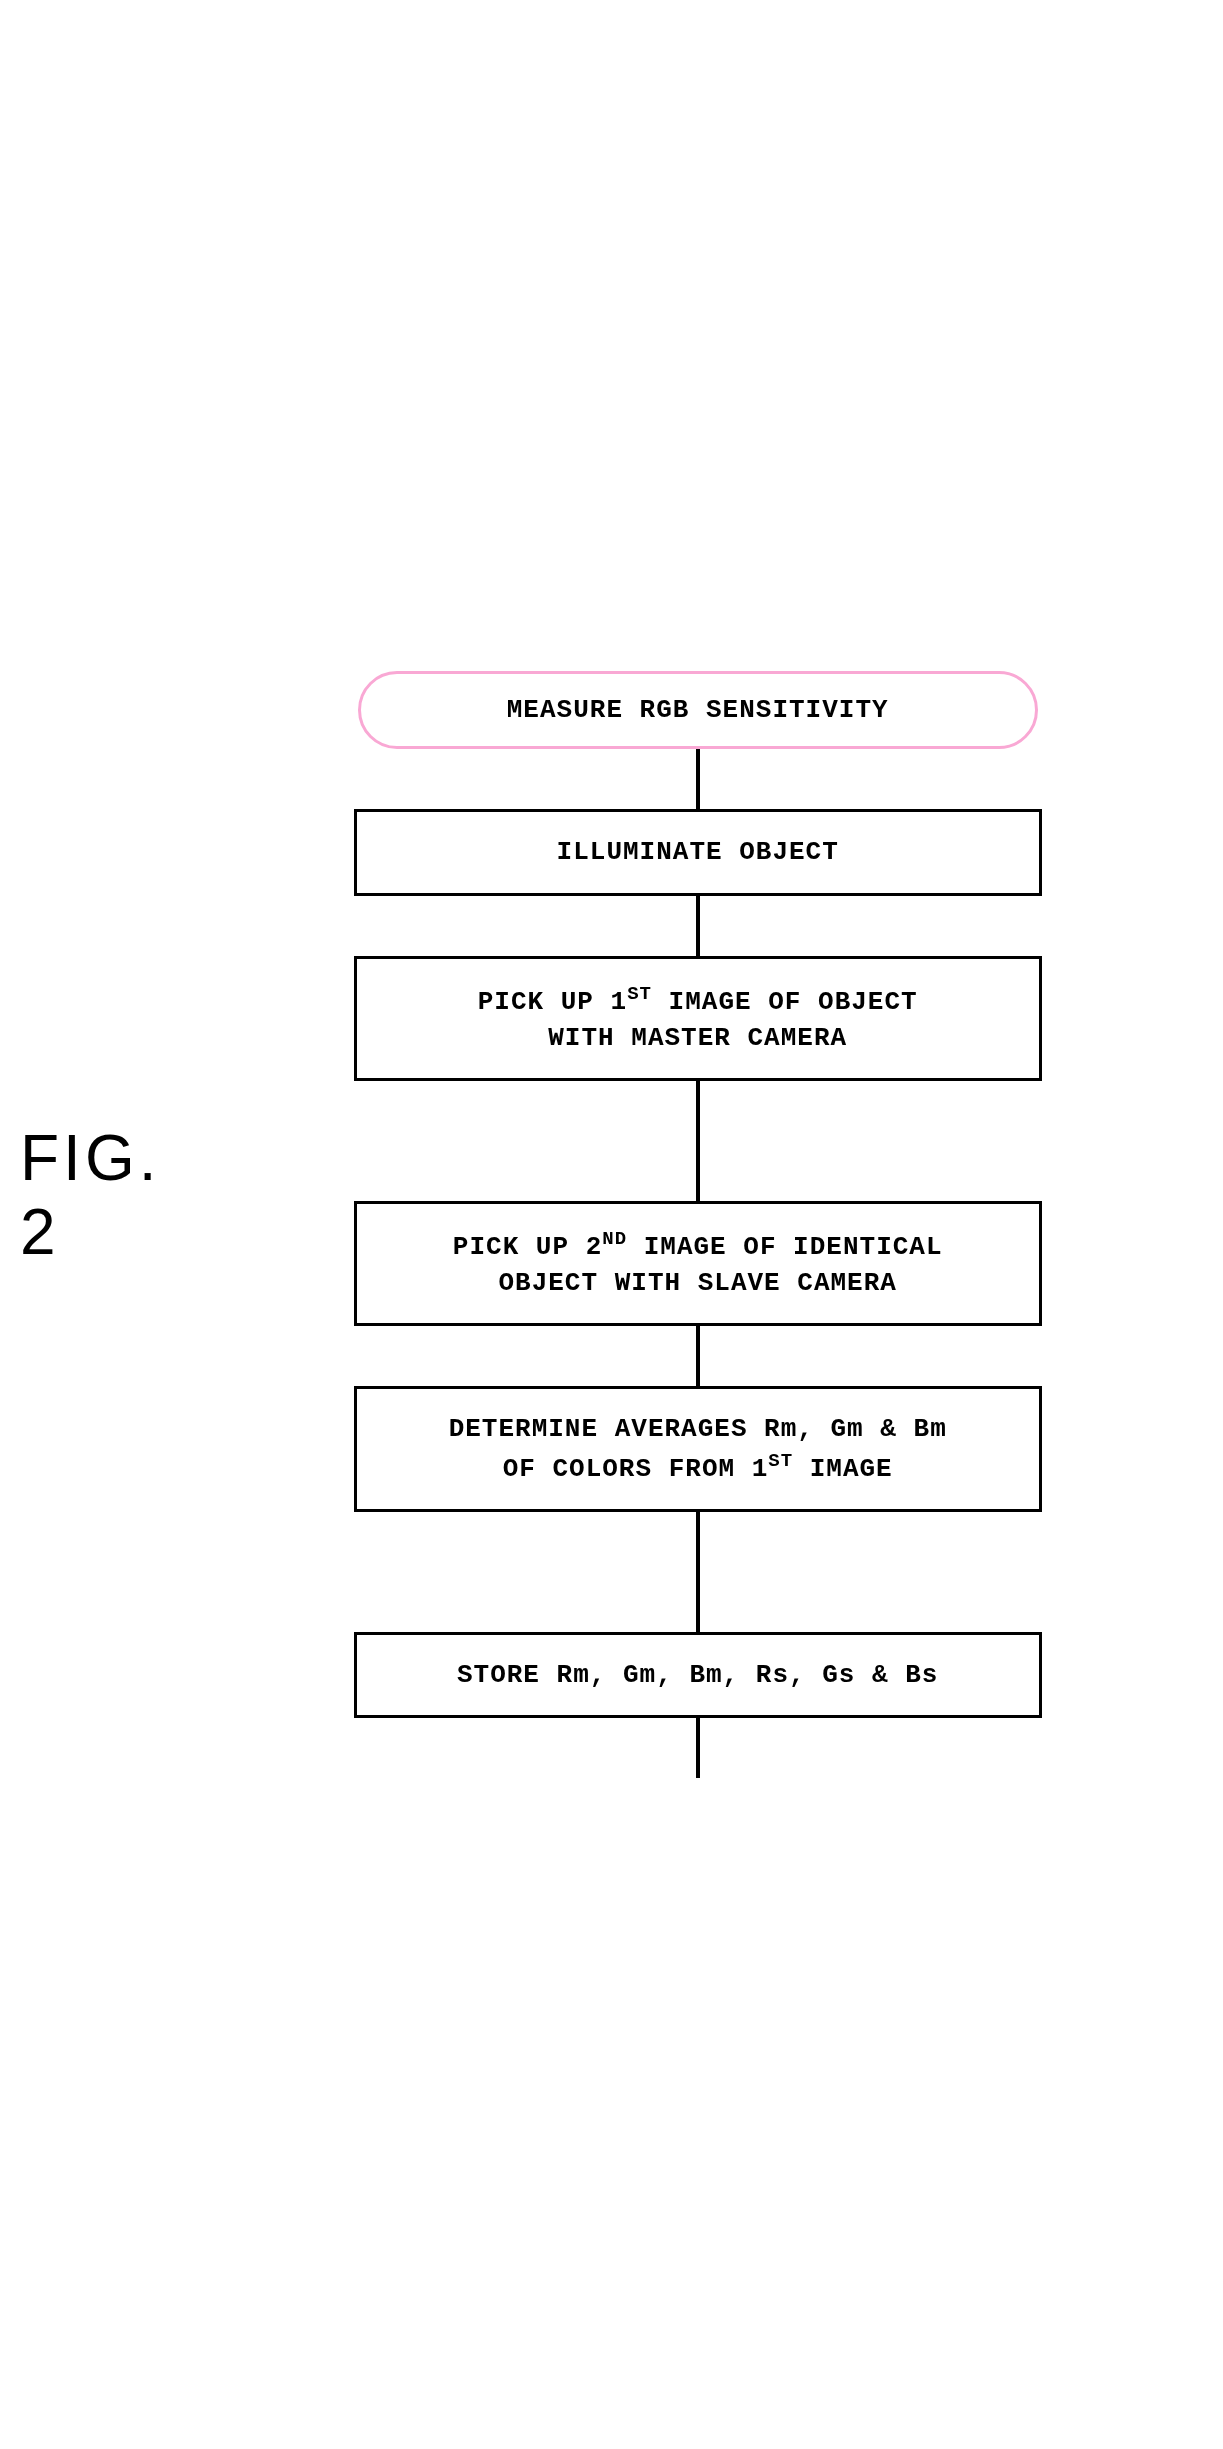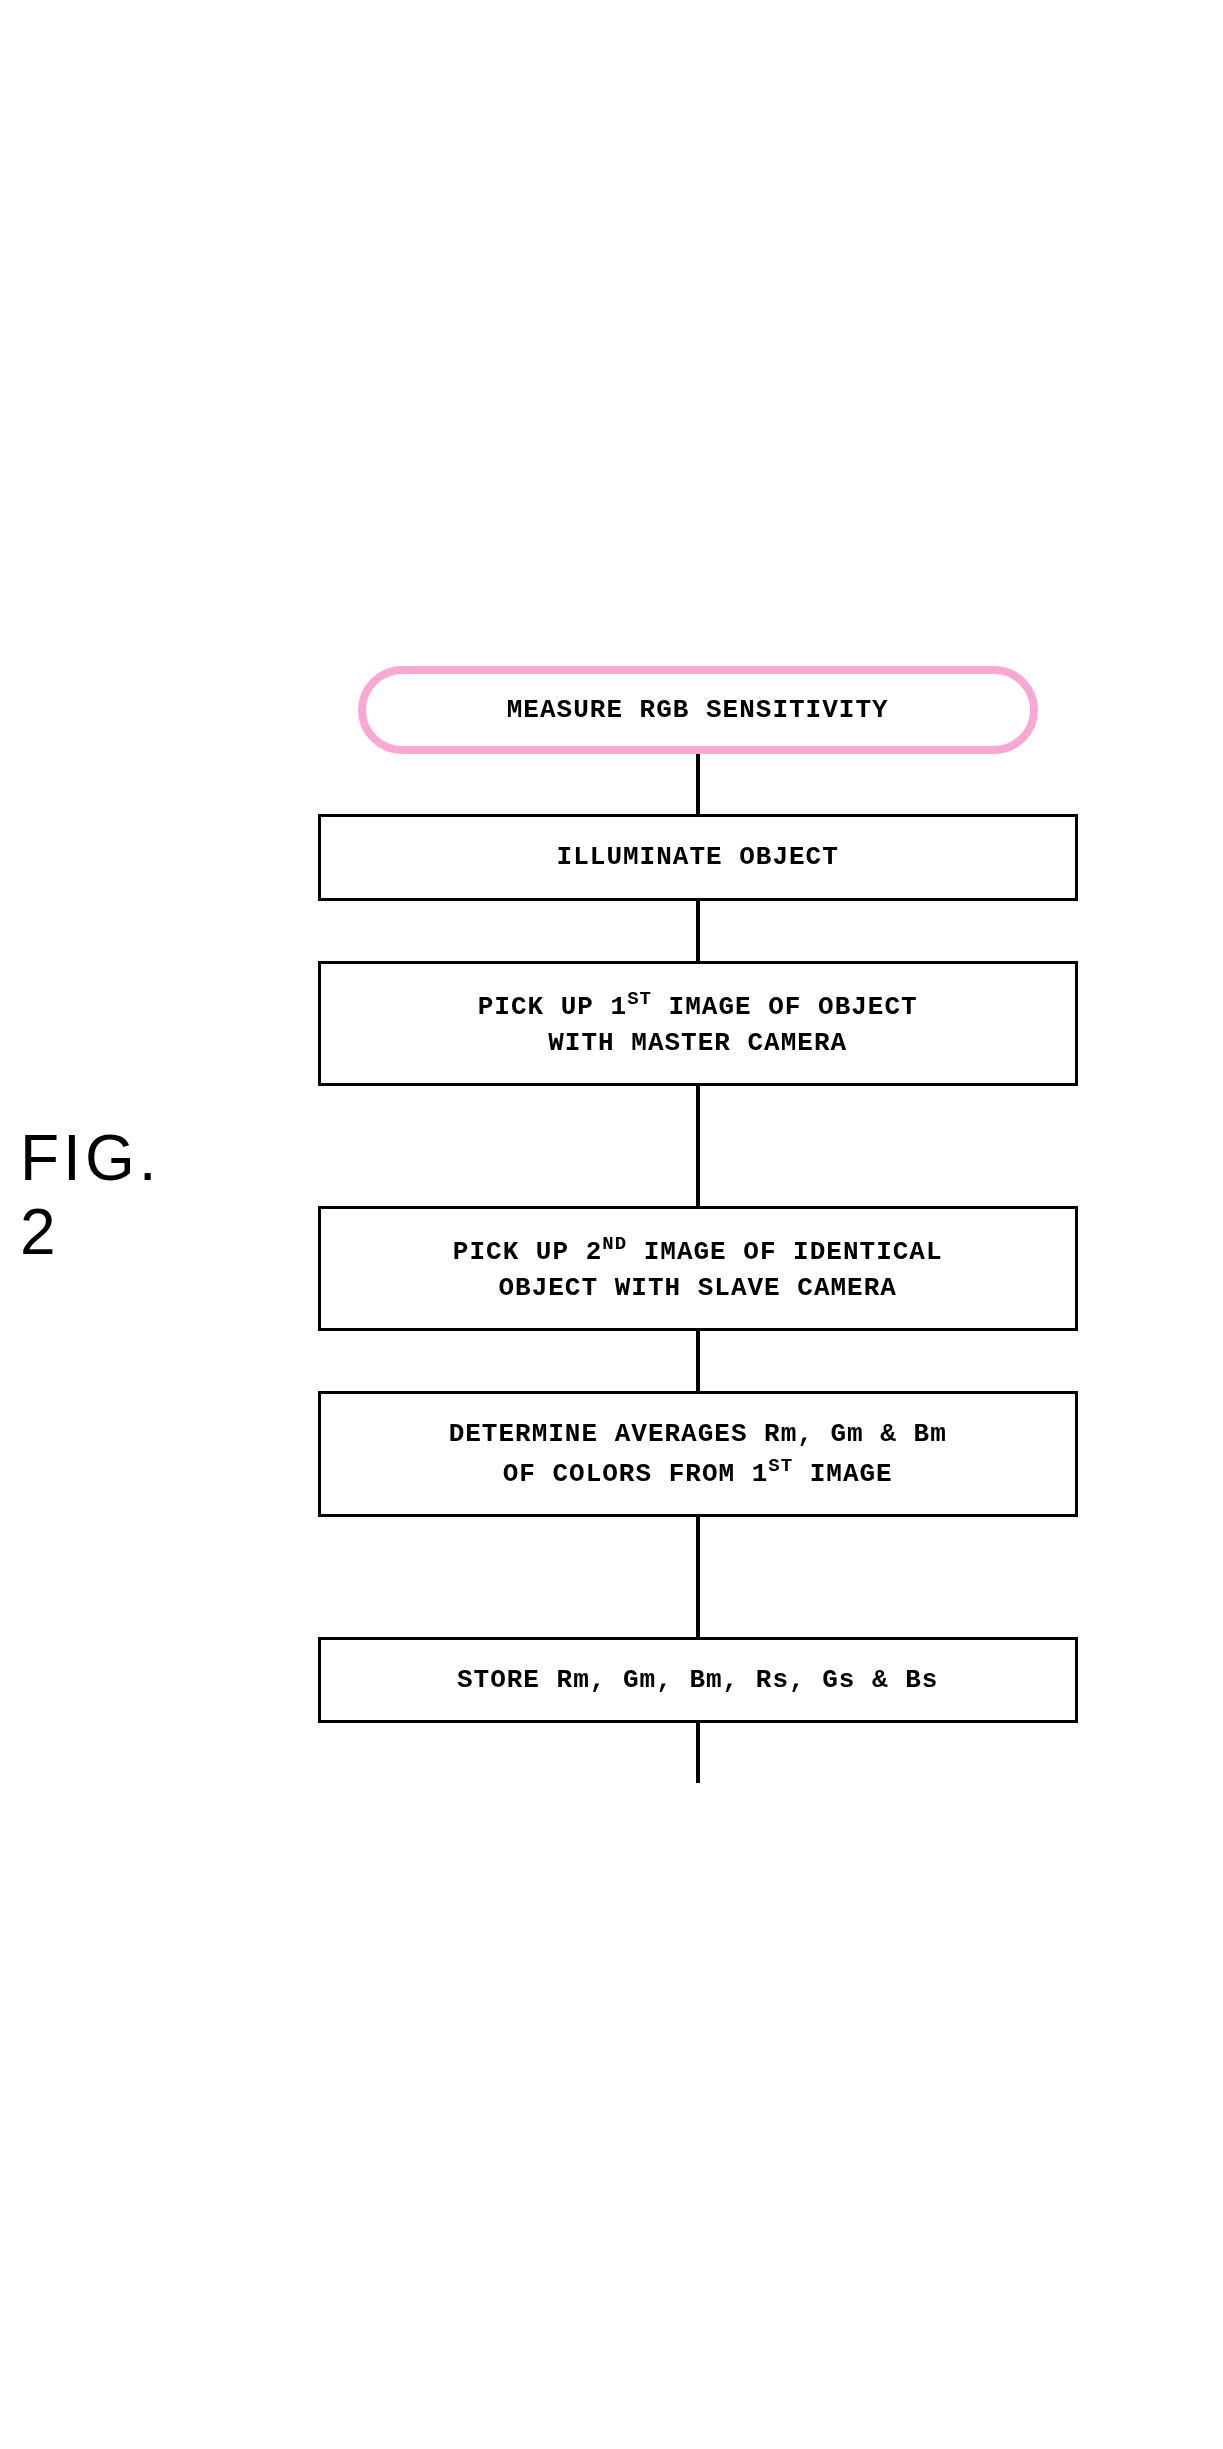--- a/index.html
+++ b/index.html
@@ -49,31 +49,31 @@
       align-items: center;
       text-align: center;
       font-size: 26px;
       font-family: 'Courier New', Courier, monospace;
       font-weight: bold;
       letter-spacing: 1px;
       line-height: 1.4;
     }
 
     .rounded-box {
-      border: 8px solid #f9a8d4;
+      border: 3px solid #f9a8d4;
       border-radius: 50px;
       padding: 18px 60px;
       width: 680px;
     }
 
     .rect-box {
       border: 3px solid #000;
       border-radius: 0;
       padding: 22px 40px;
-      width: 760px;
+      width: 688px;
     }
 
     .connector {
       width: 4px;
       background: #000;
       height: 60px;
       margin: 0 auto;
     }
 
     .superscript {

